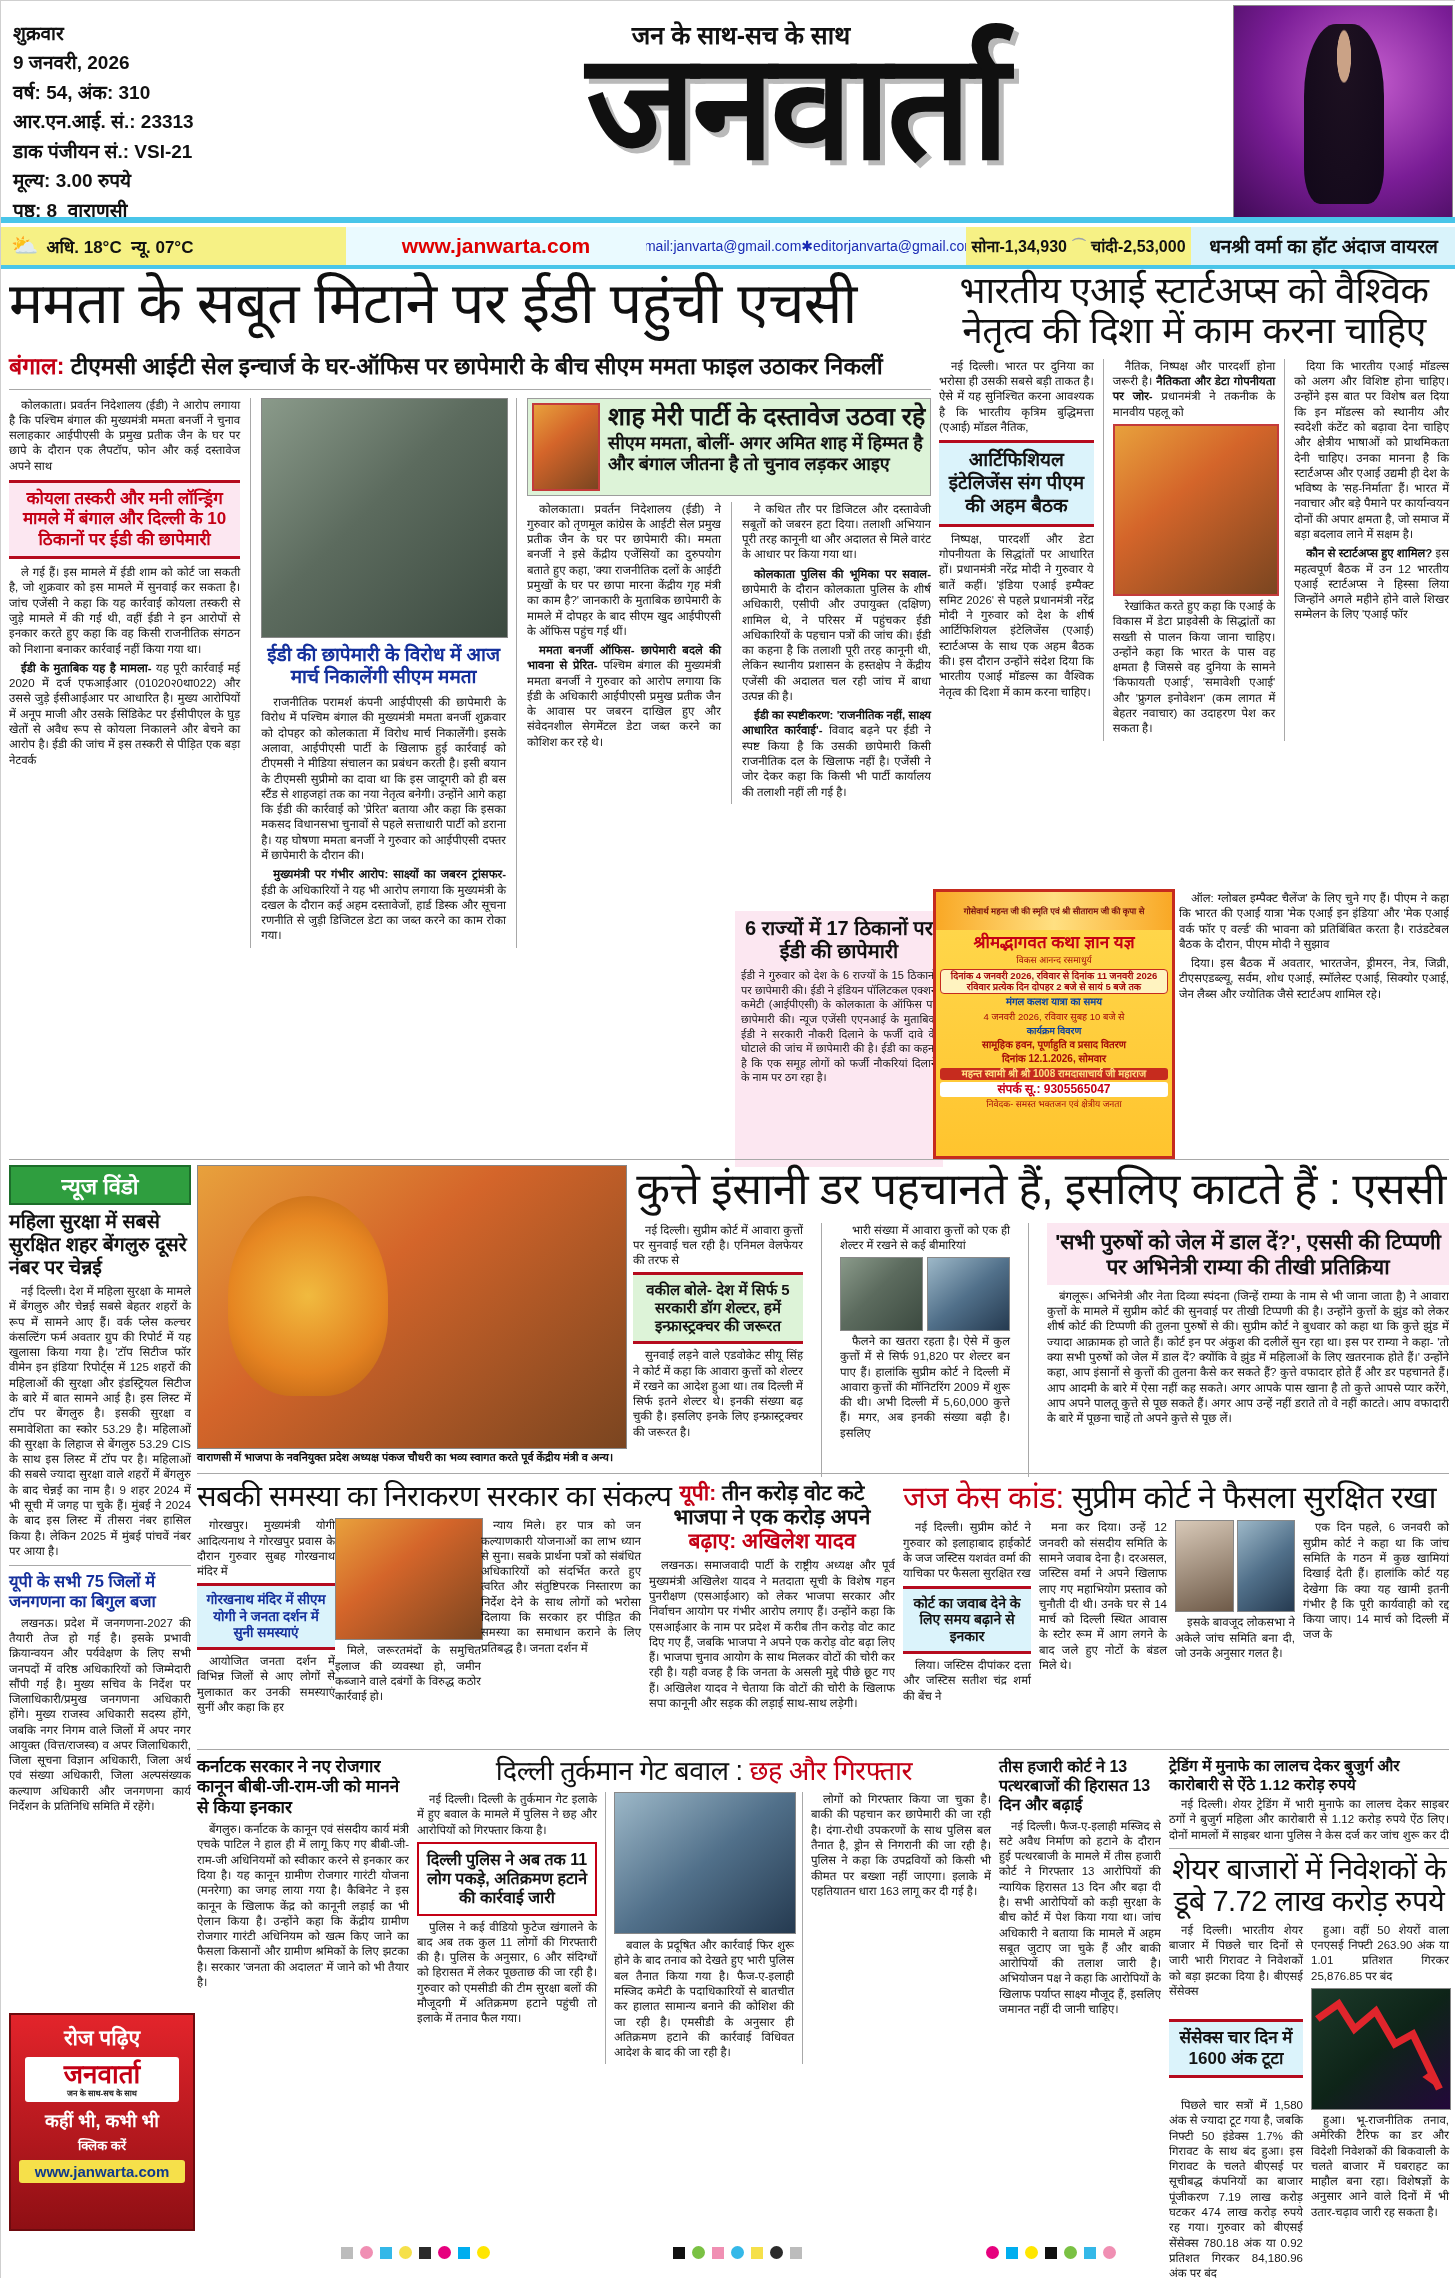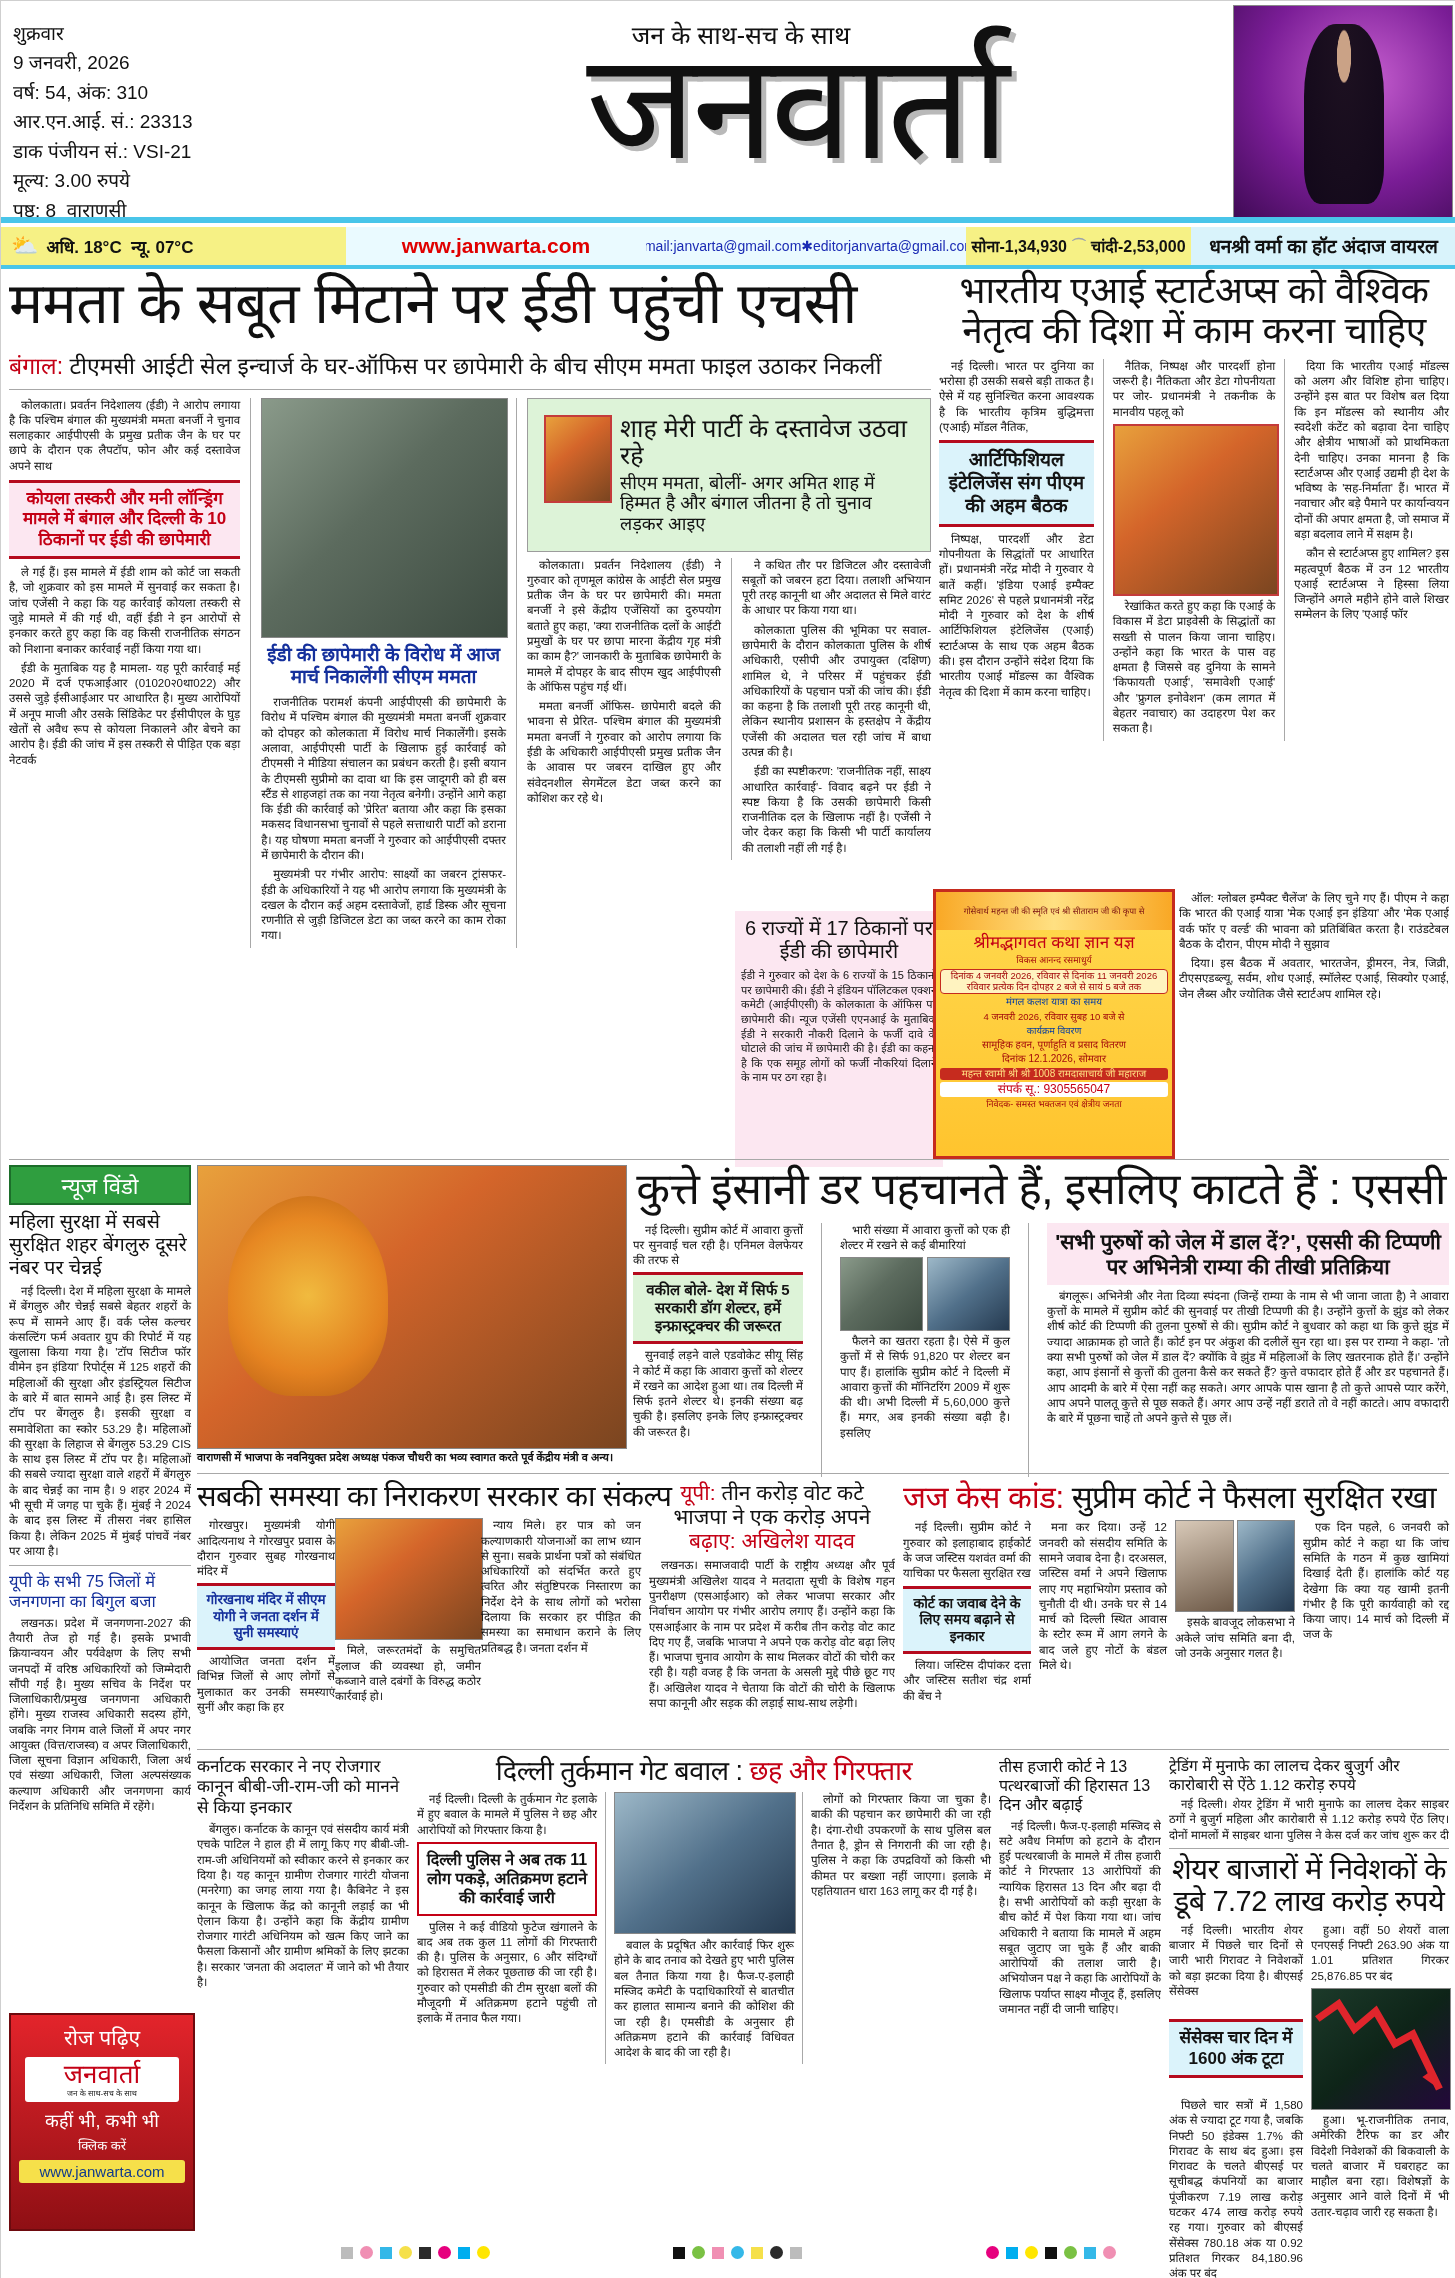--- a/index.html
+++ b/index.html
@@ -1,20 +1,20 @@
 <!DOCTYPE html>
 <html><head>
 <meta charset="utf-8">
 <style>
   html,body{margin:0;padding:0;background:#e8e8e8}
   .pg{position:relative;width:1455px;height:2278px;background:#fff;margin:0 auto;
       font-family:"Liberation Sans","DejaVu Sans",sans-serif;color:#111;overflow:hidden;
       border:1px solid #cfcfcf}
   .abs{position:absolute}
-  .b{font-weight:normal}
+  .b{font-weight:bold}
   .bt{font-size:11.5px;line-height:1.33;text-align:justify;color:#141414}
   .bt p{margin:0 0 4px 0;text-indent:12px}
   .red{color:#c40015}
   .blue{color:#15309c}
   .hd{font-weight:normal;color:#101010;letter-spacing:-.5px;line-height:1.08}
   .boxhead{font-weight:bold;text-align:center;line-height:1.2;padding:6px 6px}
   .rule-rb{border-top:3px solid #b50b1e;border-bottom:3px solid #b50b1e}
   .pinkbox{background:#fce7f1}
   .cyanbox{background:#dbf3fb}
   .greenbox{background:#ddf3d8}
@@ -101,21 +101,21 @@
         <div class="boxhead blue" style="font-size:19px;padding:6px 0">ईडी की छापेमारी के विरोध में आज मार्च निकालेंगी सीएम ममता</div>
         <div class="bt">
           <p>राजनीतिक परामर्श कंपनी आईपीएसी की छापेमारी के विरोध में पश्चिम बंगाल की मुख्यमंत्री ममता बनर्जी शुक्रवार को दोपहर को कोलकाता में विरोध मार्च निकालेंगी। इसके अलावा, आईपीएसी पार्टी के खिलाफ हुई कार्रवाई को टीएमसी ने मीडिया संचालन का प्रबंधन करती है। इसी बयान के टीएमसी सुप्रीमो का दावा था कि इस जादूगरी को ही बस स्टैंड से शाहजहां तक का नया नेतृत्व बनेगी। उन्होंने आगे कहा कि ईडी की कार्रवाई को 'प्रेरित' बताया और कहा कि इसका मकसद विधानसभा चुनावों से पहले सत्ताधारी पार्टी को डराना है। यह घोषणा ममता बनर्जी ने गुरुवार को आईपीएसी दफ्तर में छापेमारी के दौरान की।</p>
           <p><span class="b">मुख्यमंत्री पर गंभीर आरोप: साक्ष्यों का जबरन ट्रांसफर-</span>
              <span>ईडी के अधिकारियों ने यह भी आरोप लगाया कि मुख्यमंत्री के दखल के दौरान कई अहम दस्तावेजों, हार्ड डिस्क और सूचना रणनीति से जुड़ी डिजिटल डेटा का जब्त करने का काम रोका गया।</span></p>
         </div>
       </div>
       <div class="vr"></div>
 
       <div style="width:404px">
-        <div class="greenbox" style="display:flex;gap:8px;padding:16px;border:1px solid #9c9c9c">
+        <div class="greenbox" style="display:flex;gap:8px;padding:4px;border:1px solid #9c9c9c">
           <div class="photo ph-warm" style="width:64px;height:84px;flex:none;border:2px solid #c43b3b"></div>
           <div>
             <div class="b" style="font-size:25px;line-height:1.1">शाह मेरी पार्टी के दस्तावेज उठवा रहे</div>
             <div class="b" style="font-size:18px;line-height:1.15;margin-top:3px">सीएम ममता, बोलीं- अगर अमित शाह में हिम्मत है और बंगाल जीतना है तो चुनाव लड़कर आइए</div>
           </div>
         </div>
         <div style="display:flex;gap:10px;margin-top:6px">
           <div style="width:195px" class="bt">
             <p>कोलकाता। प्रवर्तन निदेशालय (ईडी) ने गुरुवार को तृणमूल कांग्रेस के आईटी सेल प्रमुख प्रतीक जैन के घर पर छापेमारी की। ममता बनर्जी ने इसे केंद्रीय एजेंसियों का दुरुपयोग बताते हुए कहा, 'क्या राजनीतिक दलों के आईटी प्रमुखों के घर पर छापा मारना केंद्रीय गृह मंत्री का काम है?' जानकारी के मुताबिक छापेमारी के मामले में दोपहर के बाद सीएम खुद आईपीएसी के ऑफिस पहुंच गई थीं।</p>
             <p><span class="b">ममता बनर्जी ऑफिस- छापेमारी बदले की भावना से प्रेरित-</span>

